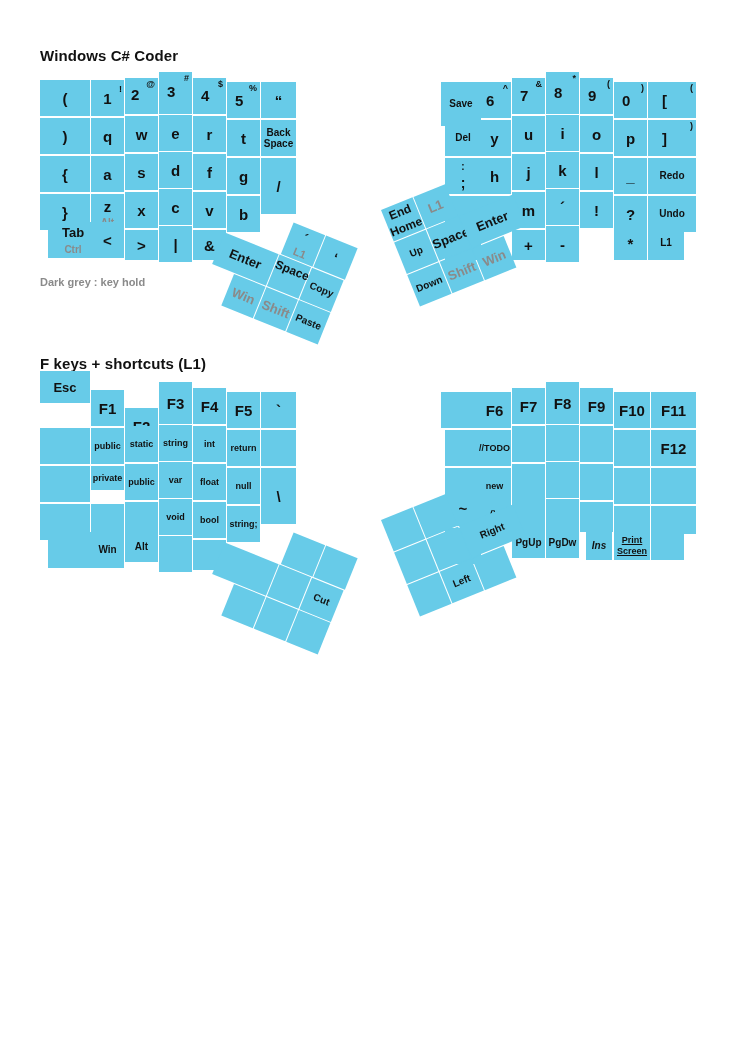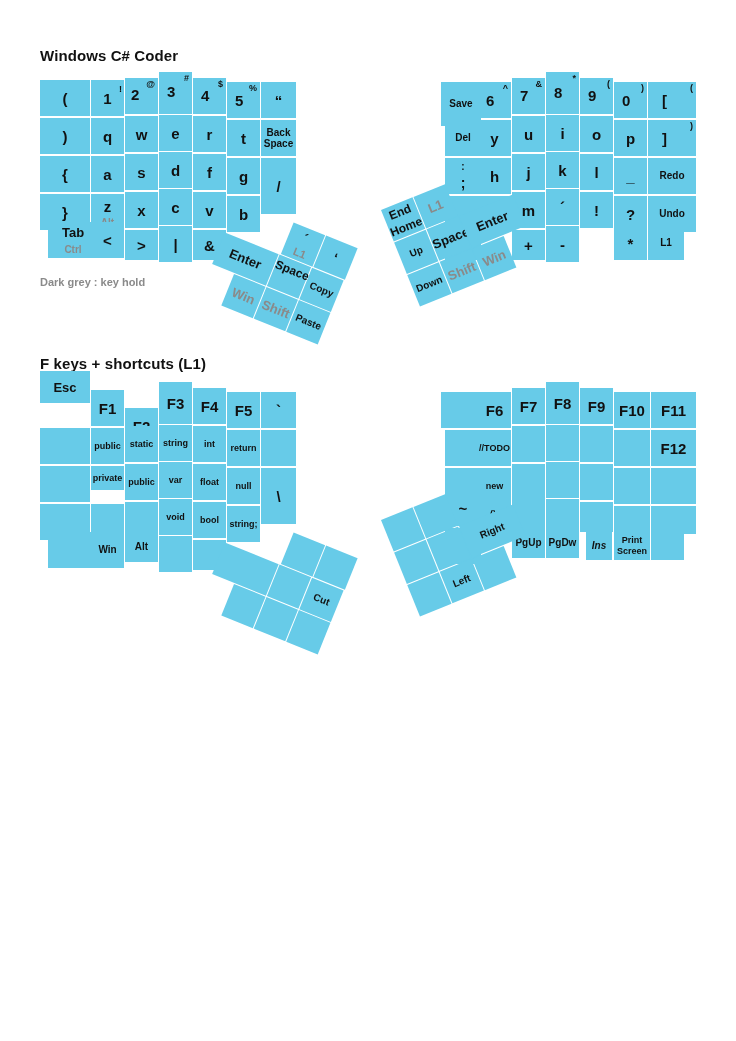--- a/index.html
+++ b/index.html
@@ -479,21 +479,21 @@
       <span class="lbl c sm">Ins</span>
     </div>
 
   <div class="key" style="left:614px;top:392px;width:36px;height:36px;">
       <span class="lbl c big">F10</span>
     </div>
   <div class="key" style="left:614px;top:430px;width:36px;height:36px;"></div>
   <div class="key" style="left:614px;top:468px;width:36px;height:36px;"></div>
   <div class="key" style="left:614px;top:506px;width:36px;height:28px;"></div>
   <div class="key" style="left:614px;top:532px;width:36px;height:28px;">
-      <span class="lbl c xs" style="white-space:pre-line;line-height:11px;">Print
+      <span class="lbl c xs" style="white-space:pre-line;line-height:11px;text-decoration:underline;">Print
 Screen</span>
     </div>
 
   <div class="key" style="left:651px;top:392px;width:45px;height:36px;">
       <span class="lbl c big">F11</span>
     </div>
   <div class="key" style="left:651px;top:430px;width:45px;height:36px;">
       <span class="lbl c big">F12</span>
     </div>
   <div class="key" style="left:651px;top:468px;width:45px;height:36px;"></div>

